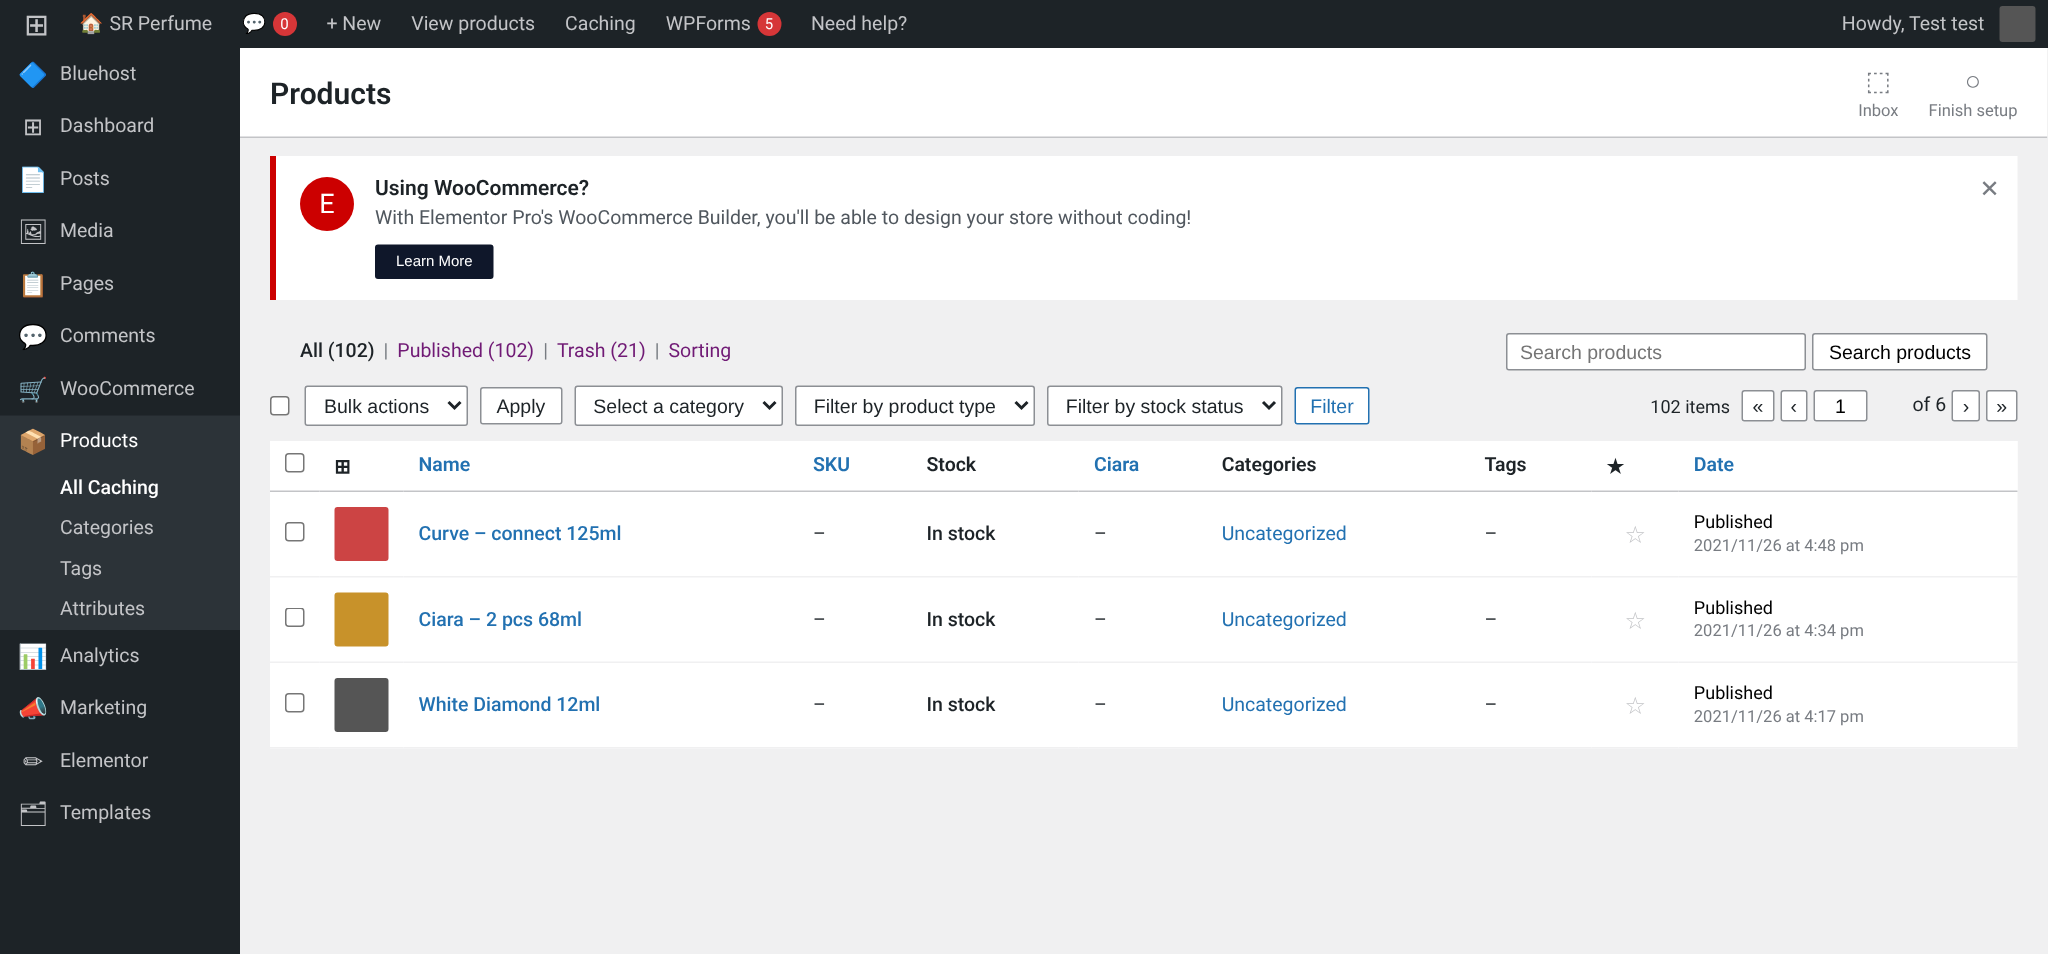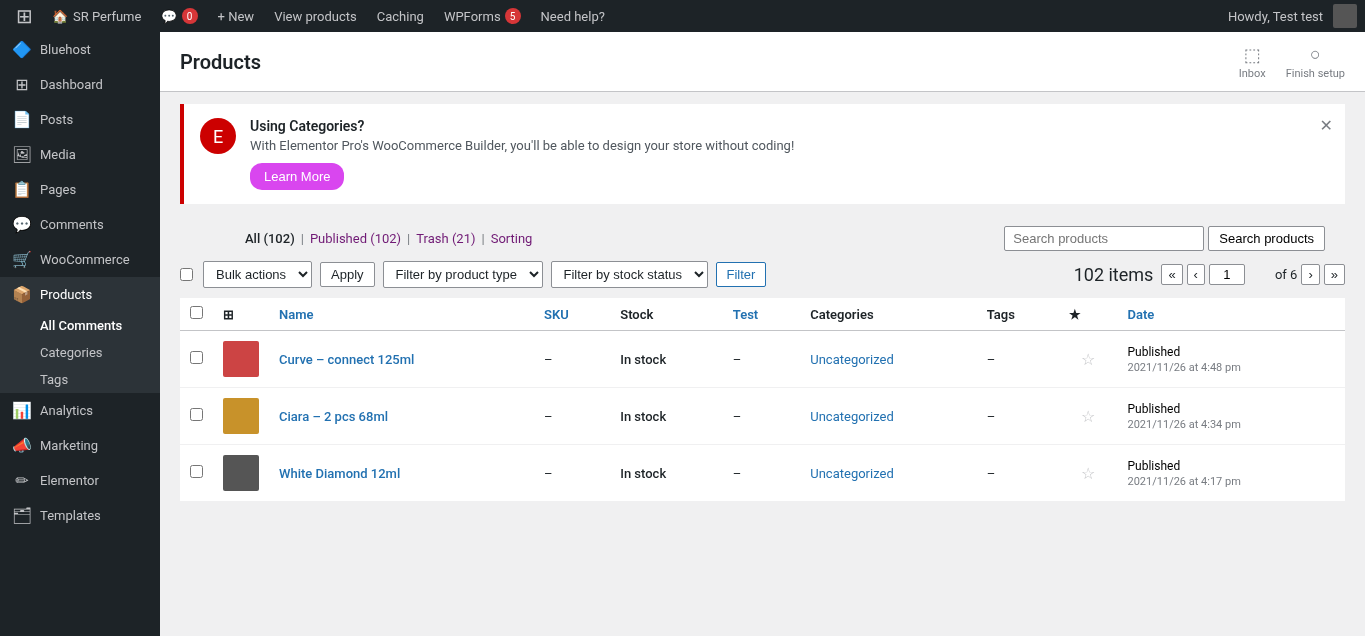--- a/index.html
+++ b/index.html
@@ -72,55 +72,55 @@
     }
     .promo-icon {
       width: 36px; height: 36px; background: #c00; border-radius: 50%;
       display: flex; align-items: center; justify-content: center;
       color: #fff; font-size: 18px; flex-shrink: 0;
     }
     .promo-content { flex: 1; }
     .promo-title { font-weight: 600; font-size: 14px; margin-bottom: 4px; }
     .promo-text { color: #50575e; font-size: 13px; margin-bottom: 10px; }
     .promo-btn {
-      background: #d946ef; color: #fff; border: none; padding: 6px 14px;
-      cursor: pointer; font-size: 13px; border-radius: 12px; font-weight: 500;
+      background: #0f172a; color: #fff; border: none; padding: 6px 14px;
+      cursor: pointer; font-size: 10px; border-radius: 2px; font-weight: 500;
     }
     .promo-close {
       position: absolute; right: 12px; top: 12px; cursor: pointer;
       color: #787c82; font-size: 16px; background: none; border: none;
     }
 
     
     .products-section { padding: 0 20px; }
 
     
     .filter-tabs { display: flex; gap: 0; align-items: center; margin-bottom: 10px; font-size: 13px; }
     .filter-tab { color: #701a75; cursor: pointer; text-decoration: none; }
-    .filter-tab.active { color: #1d2327; font-weight: 500; margin-left: 45px; }
+    .filter-tab.active { color: #1d2327; font-weight: 500; }
     .filter-sep { color: #787c82; margin: 0 6px; }
 
     
     .action-bar {
       display: flex; align-items: center; gap: 8px; margin-bottom: 10px; flex-wrap: wrap;
     }
     .action-select {
       padding: 4px 8px; border: 1px solid #8c8f94; border-radius: 2px;
       background: #fff; font-size: 13px; cursor: pointer; color: #1d2327;
     }
     .action-btn {
       padding: 4px 10px; border: 1px solid #8c8f94; border-radius: 2px;
       background: #fff; font-size: 13px; cursor: pointer; color: #1d2327;
     }
     .filter-btn {
       padding: 4px 10px; border: 1px solid #2271b1; border-radius: 2px;
       background: #fff; font-size: 13px; cursor: pointer; color: #2271b1;
     }
     .spacer-flex { flex: 1; }
-    .items-count { color: #1d2327; font-size: 18px; white-space: nowrap; }
+    .items-count { color: #1d2327; font-size: 12px; white-space: nowrap; }
     .pagination { display: flex; align-items: center; gap: 4px; }
     .page-btn {
       padding: 2px 6px; border: 1px solid #8c8f94; background: #fff;
       cursor: pointer; font-size: 13px; border-radius: 2px; color: #1d2327;
     }
     .page-input {
       width: 36px; text-align: center; padding: 2px 4px;
       border: 1px solid #8c8f94; border-radius: 2px; font-size: 13px;
     }
     .search-products-area { display: flex; gap: 4px; margin-bottom: 10px; justify-content: flex-end; }
@@ -226,23 +226,24 @@
     </div>
     <div class="sidebar-item">
       <span class="sidebar-icon">🛒</span>
       <span>WooCommerce</span>
     </div>
     <div class="sidebar-item active-parent">
       <span class="sidebar-icon">📦</span>
       <span>Products</span>
     </div>
     <div class="sidebar-sub">
-      <a class="sidebar-sub-item active">All Comments</a>
+      <a class="sidebar-sub-item active">All Caching</a>
       <a class="sidebar-sub-item">Categories</a>
       <a class="sidebar-sub-item">Tags</a>
+      <a class="sidebar-sub-item">Attributes</a>
     </div>
     <div class="sidebar-item">
       <span class="sidebar-icon">📊</span>
       <span>Analytics</span>
     </div>
     <div class="sidebar-item">
       <span class="sidebar-icon">📣</span>
       <span>Marketing</span>
     </div>
     <div class="sidebar-item">
@@ -269,21 +270,21 @@
           <span>Finish setup</span>
         </div>
       </div>
     </div>
 
     <div class="promo-banner">
       <div class="promo-icon">
         <span>E</span>
       </div>
       <div class="promo-content">
-        <div class="promo-title">Using Categories?</div>
+        <div class="promo-title">Using WooCommerce?</div>
         <div class="promo-text">With Elementor Pro's WooCommerce Builder, you'll be able to design your store without coding!</div>
         <button class="promo-btn">Learn More</button>
       </div>
       <button class="promo-close">✕</button>
     </div>
 
     <div class="products-section">
 
       <div class="top-bar-area">
         <div class="filter-tabs">
@@ -300,20 +301,23 @@
           <button class="search-btn">Search products</button>
         </div>
       </div>
 
       <div class="action-bar">
         <input type="checkbox" style="margin-right: 2px;">
         <select class="action-select">
           <option>Bulk actions</option>
         </select>
         <button class="action-btn">Apply</button>
+        <select class="action-select">
+          <option>Select a category</option>
+        </select>
         <select class="action-select">
           <option>Filter by product type</option>
         </select>
         <select class="action-select">
           <option>Filter by stock status</option>
         </select>
         <button class="filter-btn">Filter</button>
         <div class="spacer-flex"></div>
         <span class="items-count">102 items</span>
         <div class="pagination">
@@ -327,21 +331,21 @@
       </div>
 
       <table class="products-table">
         <thead>
           <tr>
             <th style="width:28px;"><input type="checkbox" style=""></th>
             <th style="width:40px;">⊞</th>
             <th><a href="#" style="color:#2271b1;text-decoration:none;">Name</a></th>
             <th><a href="#" style="color:#2271b1;text-decoration:none;text-align:center;">SKU</a></th>
             <th>Stock</th>
-            <th><a href="#" style="color:#2271b1;text-decoration:none;">Test</a></th>
+            <th><a href="#" style="color:#2271b1;text-decoration:none;">Ciara</a></th>
             <th>Categories</th>
             <th>Tags</th>
             <th class="th-star">★</th>
             <th><a href="#" style="color:#2271b1;text-decoration:none;text-align:center;">Date</a></th>
           </tr>
         </thead>
         <tbody id="products-tbody">
         <tr>
     <td><input type="checkbox" style=""></td>
     <td>

